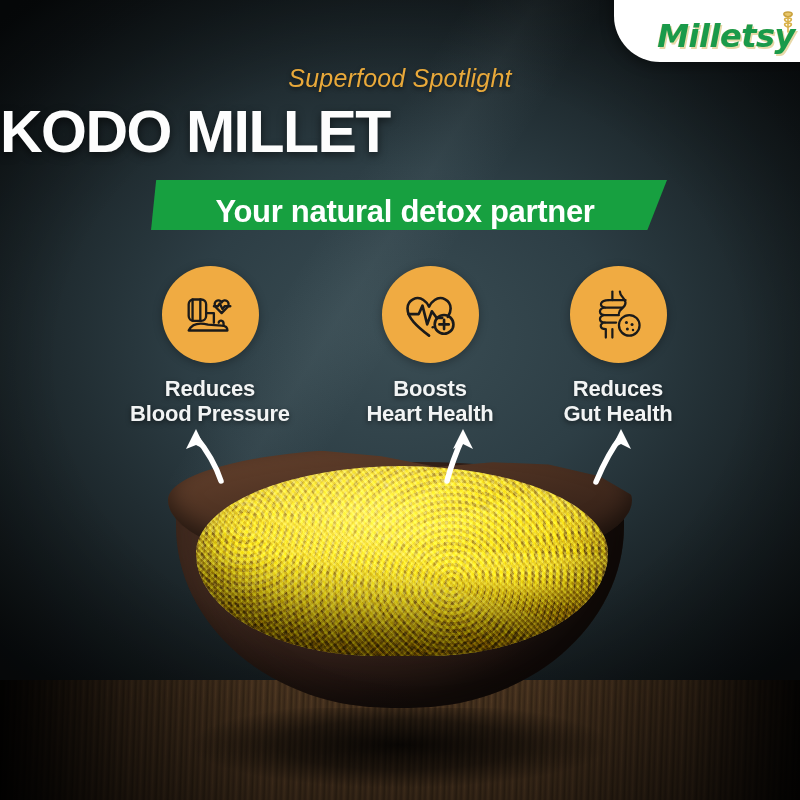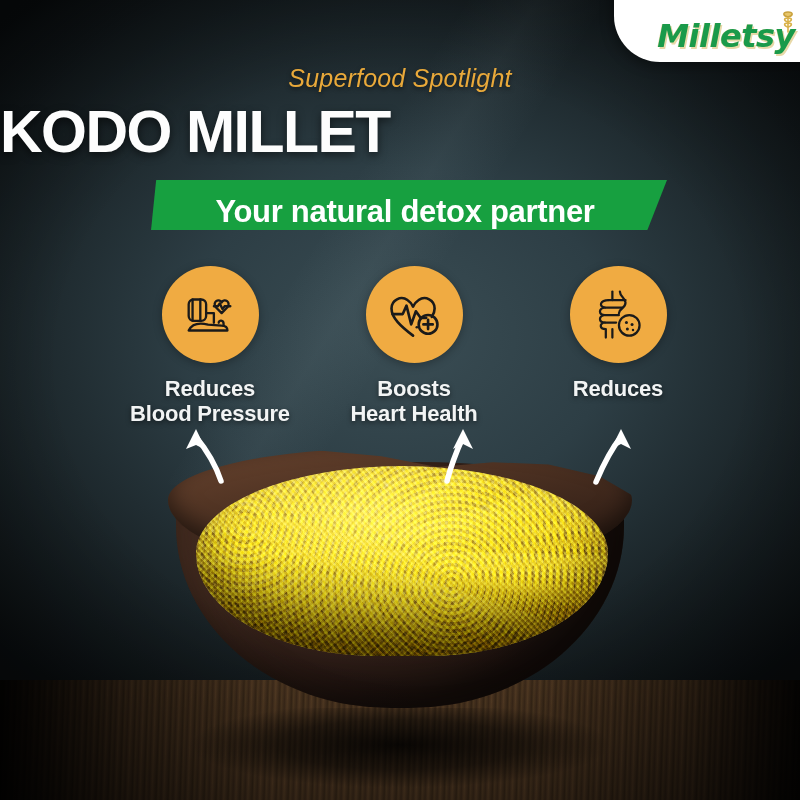--- a/index.html
+++ b/index.html
@@ -65,21 +65,21 @@
     box-shadow:0 3px 10px rgba(0,0,0,.35);
   }
   .banner span{
     font-size:31px; font-weight:700; color:#ffffff; letter-spacing:-.3px;
     transform:translateX(-4px);
   }
 
   
   .benefits{ position:absolute; top:266px; left:0; width:100%; }
   .benefit{ position:absolute; width:190px; text-align:center; }
-  .b1{ left:115px; } .b2{ left:319px; } .b3{ left:523px; }
+  .b1{ left:115px; } .b2{ left:335px; } .b3{ left:523px; }
   .circle{
     width:97px; height:97px; border-radius:50%;
     background:#f0ab42; margin:0 auto;
     display:flex; align-items:center; justify-content:center;
     box-shadow:0 2px 10px rgba(0,0,0,.3);
   }
   .b-label{
     margin-top:14px; font-size:22px; font-weight:700; color:#f2f4f4;
     line-height:1.12; letter-spacing:-.2px;
     text-shadow:0 2px 5px rgba(0,0,0,.5);
@@ -258,18 +258,19 @@
             <circle cx="44" cy="43" r="11"></circle>
             <circle cx="41" cy="40" r="1.6" fill="#1a1a1a" stroke="none"></circle>
             <circle cx="47" cy="42" r="1.6" fill="#1a1a1a" stroke="none"></circle>
             <circle cx="42" cy="47" r="1.6" fill="#1a1a1a" stroke="none"></circle>
             <circle cx="48" cy="48" r="1.3" fill="#1a1a1a" stroke="none"></circle>
           </g>
         </svg>
       </div>
       <div class="b-label">
         <div>Reduces</div>
+        <div>Gut Health</div>
       </div>
     </div>
 
   </div>
 
 </div>
 
 </body></html>

